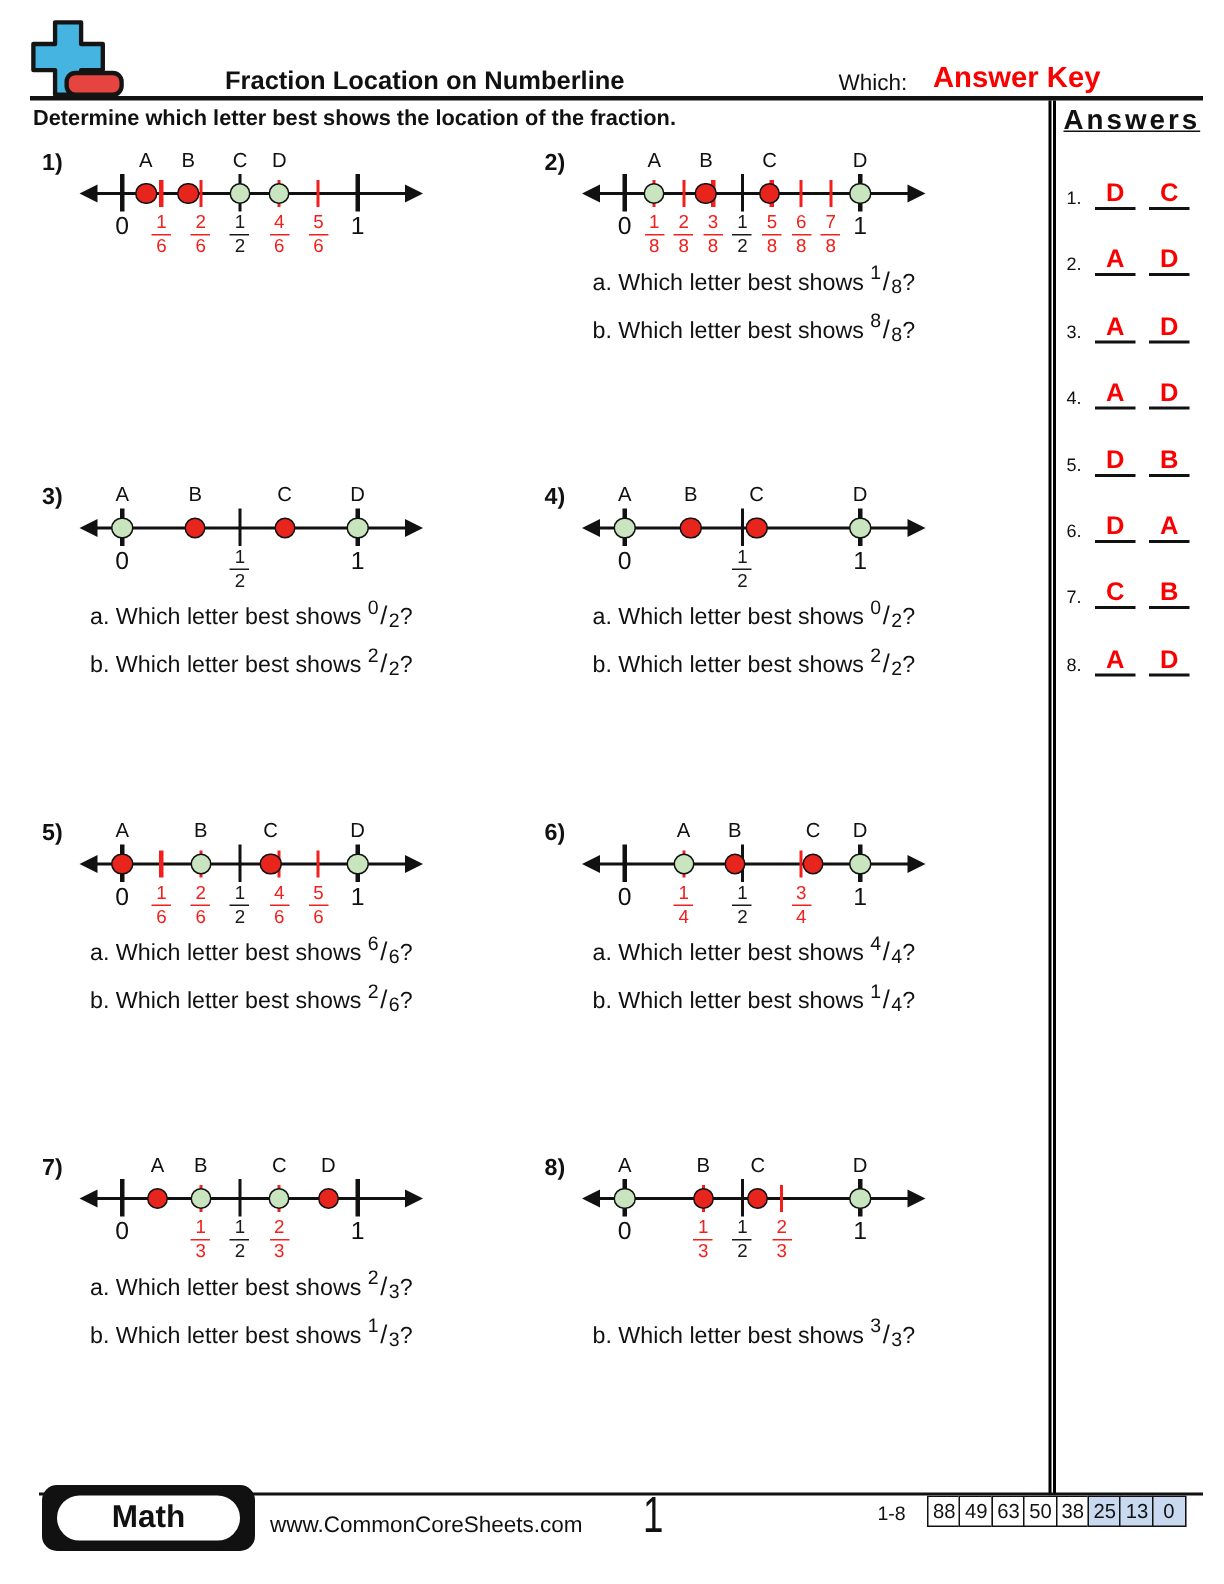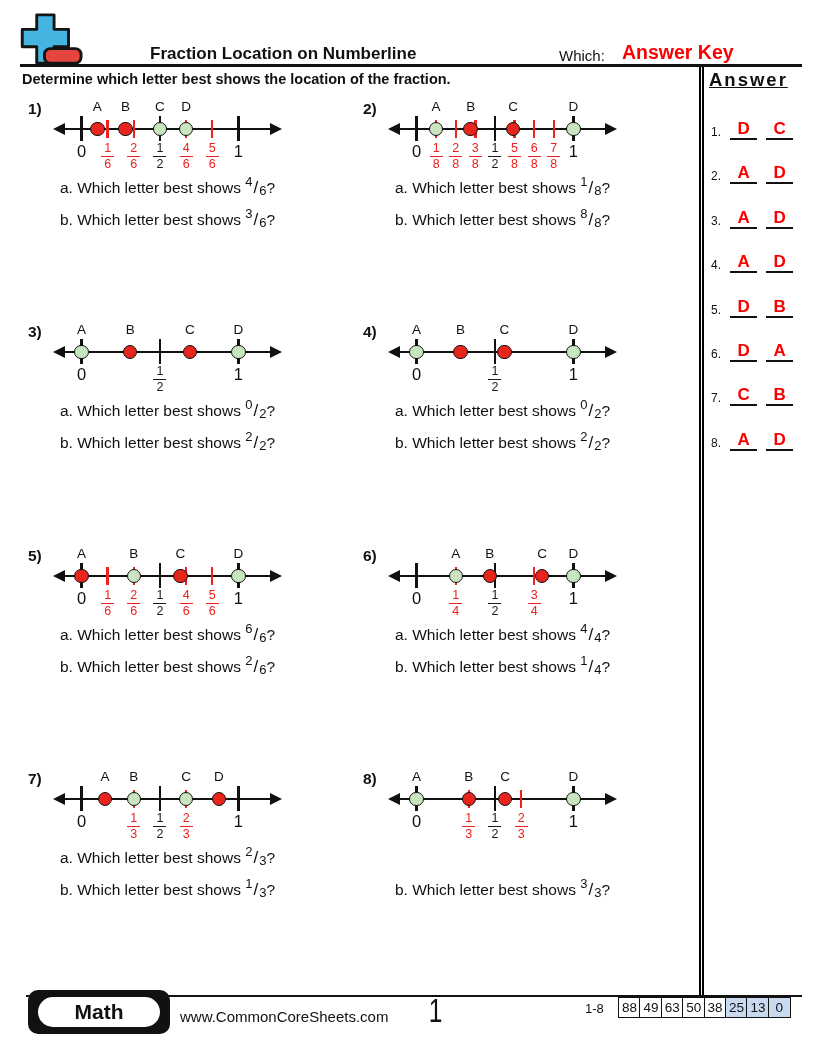--- a/index.html
+++ b/index.html
@@ -80,21 +80,21 @@
       <rect x="24" y="38" width="38" height="15" rx="6" fill="#e6453f" stroke="#141414" stroke-width="3"></rect>
     </svg>
   </div>
   <div class="header-title">Fraction Location on Numberline</div>
   <div class="name-label">Which:</div>
   <div class="answer-key">Answer Key</div>
   <div class="header-rule"></div>
   <div class="instruction">Determine which letter best shows the location of the fraction.</div>
 
   <div class="answers-panel">
-    <div class="answers-title">Answer</div>
+    <div class="answers-title">Answers</div>
     <div id="answer-rows">
         <div class="arow" style="top: 52px;">
           <span class="anum">1.</span>
           <span class="aslot">D</span>
           <span class="aslot">C</span>
         </div>
         <div class="arow" style="top: 96.4px;">
           <span class="anum">2.</span>
           <span class="aslot">A</span>
           <span class="aslot">D</span>
@@ -175,22 +175,20 @@
           <div class="wlabel" style="left: 83%;">1</div>
           <div class="nl-letter" style="left: 17.3%;">A</div>
           <div class="nl-dot red" style="left: 17.3%;"></div>
           <div class="nl-letter" style="left: 30.44%;">B</div>
           <div class="nl-dot red" style="left: 30.44%;"></div>
           <div class="nl-letter" style="left: 46.5%;">C</div>
           <div class="nl-dot green" style="left: 46.5%;"></div>
           <div class="nl-letter" style="left: 58.6691%;">D</div>
           <div class="nl-dot green" style="left: 58.6691%;"></div>
         </div>
-        <div class="question q0"><span class="qprefix">a. Which letter best shows </span><span class="qnum">4</span><span class="qslash">/</span><span class="qden">6</span><span class="qmark">?</span></div>
-        <div class="question q1"><span class="qprefix">b. Which letter best shows </span><span class="qnum">3</span><span class="qslash">/</span><span class="qden">6</span><span class="qmark">?</span></div>
       </div>
       <div class="problem" style="left: 363px; top: 98px;">
         <div class="pnum">2)</div>
         <div class="numberline">
           <div class="nl-line"></div>
           <div class="nl-arrow left"></div>
           <div class="nl-arrow right"></div>
           <div class="tick black" style="left: 10%;"></div>
           <div class="wlabel" style="left: 10%;">0</div>
           <div class="tick red" style="left: 19.125%;"></div>

